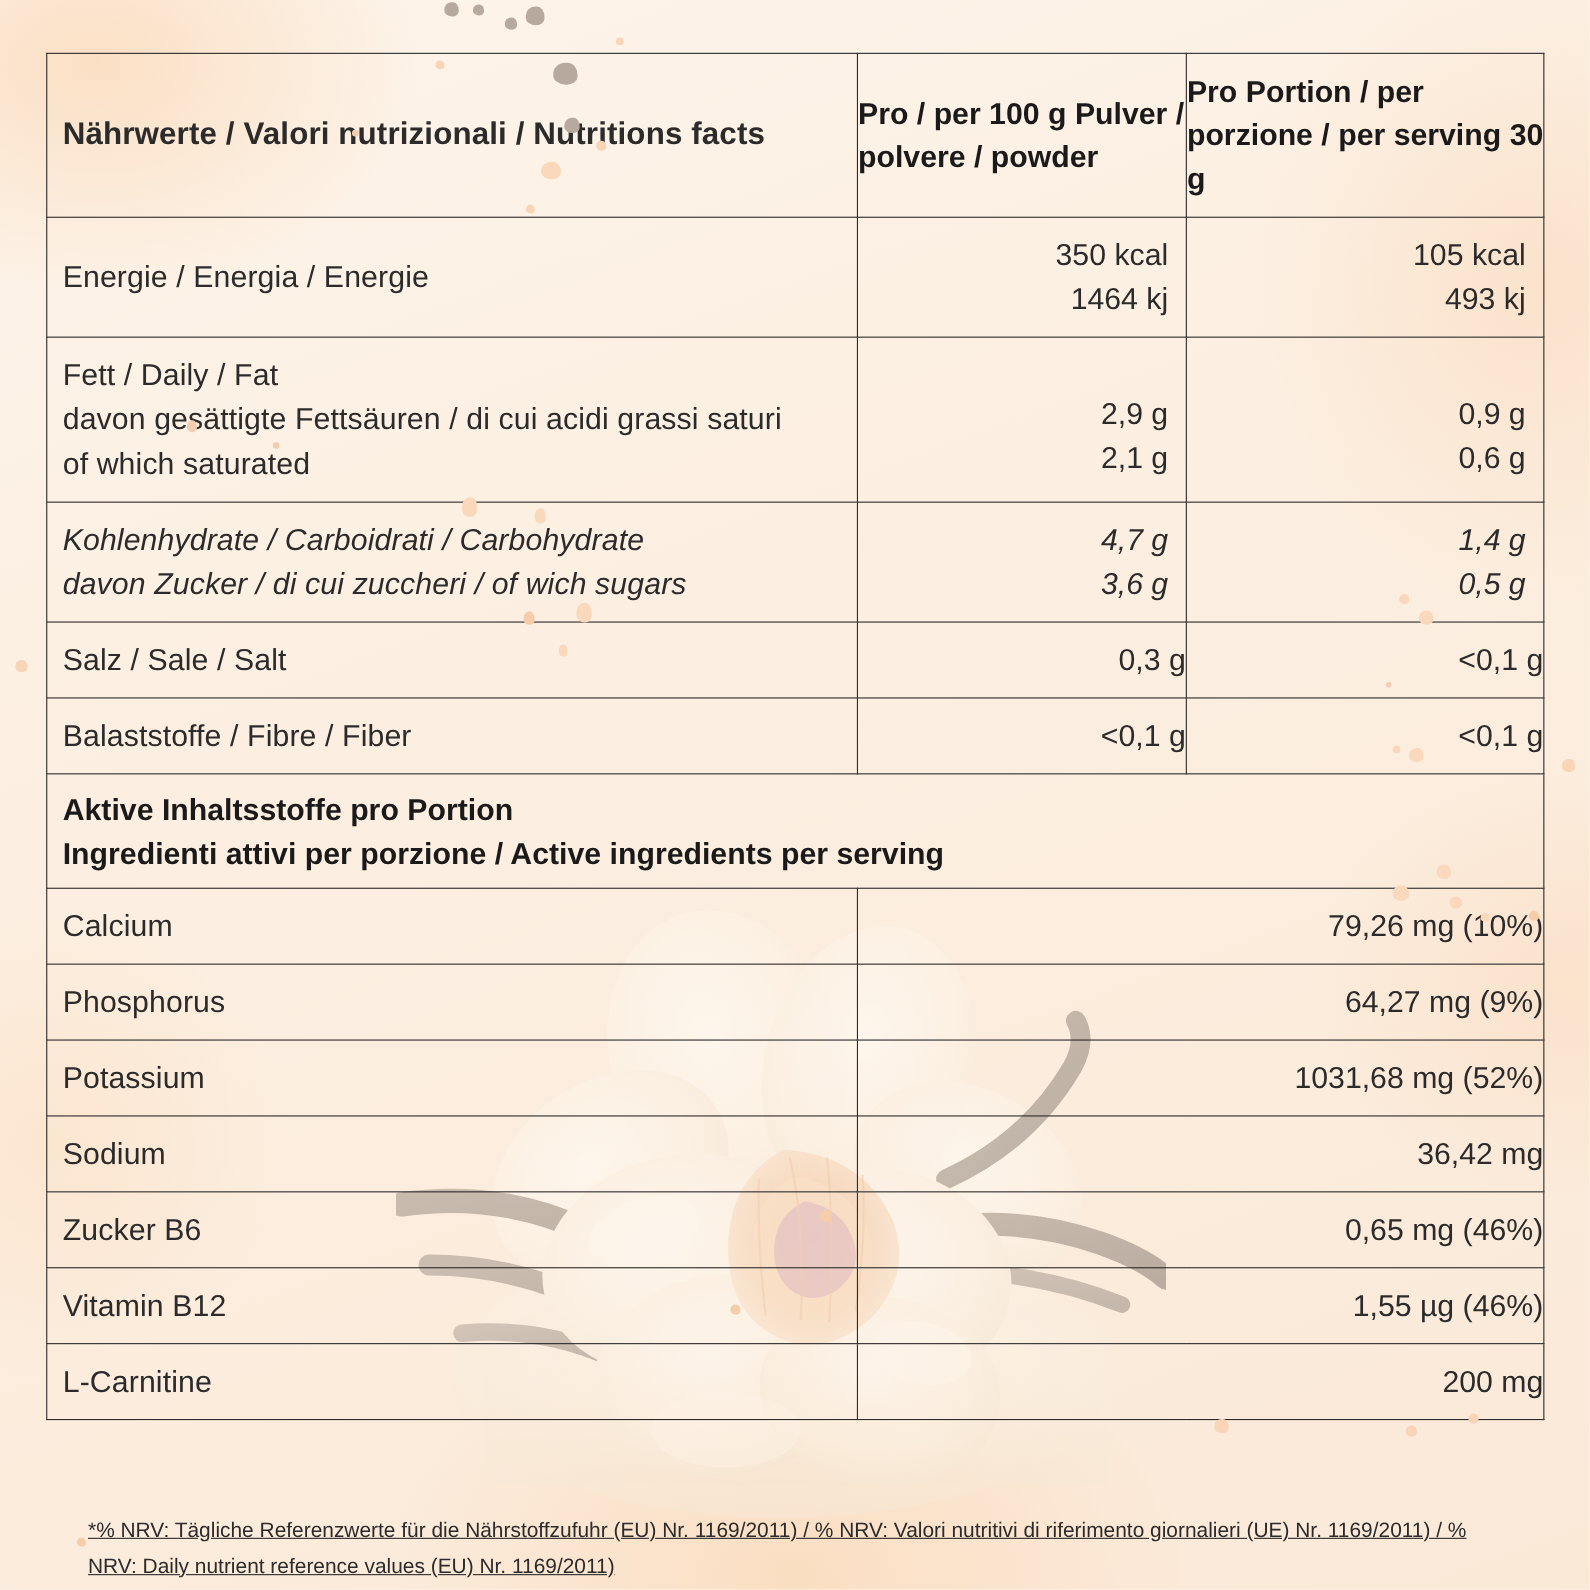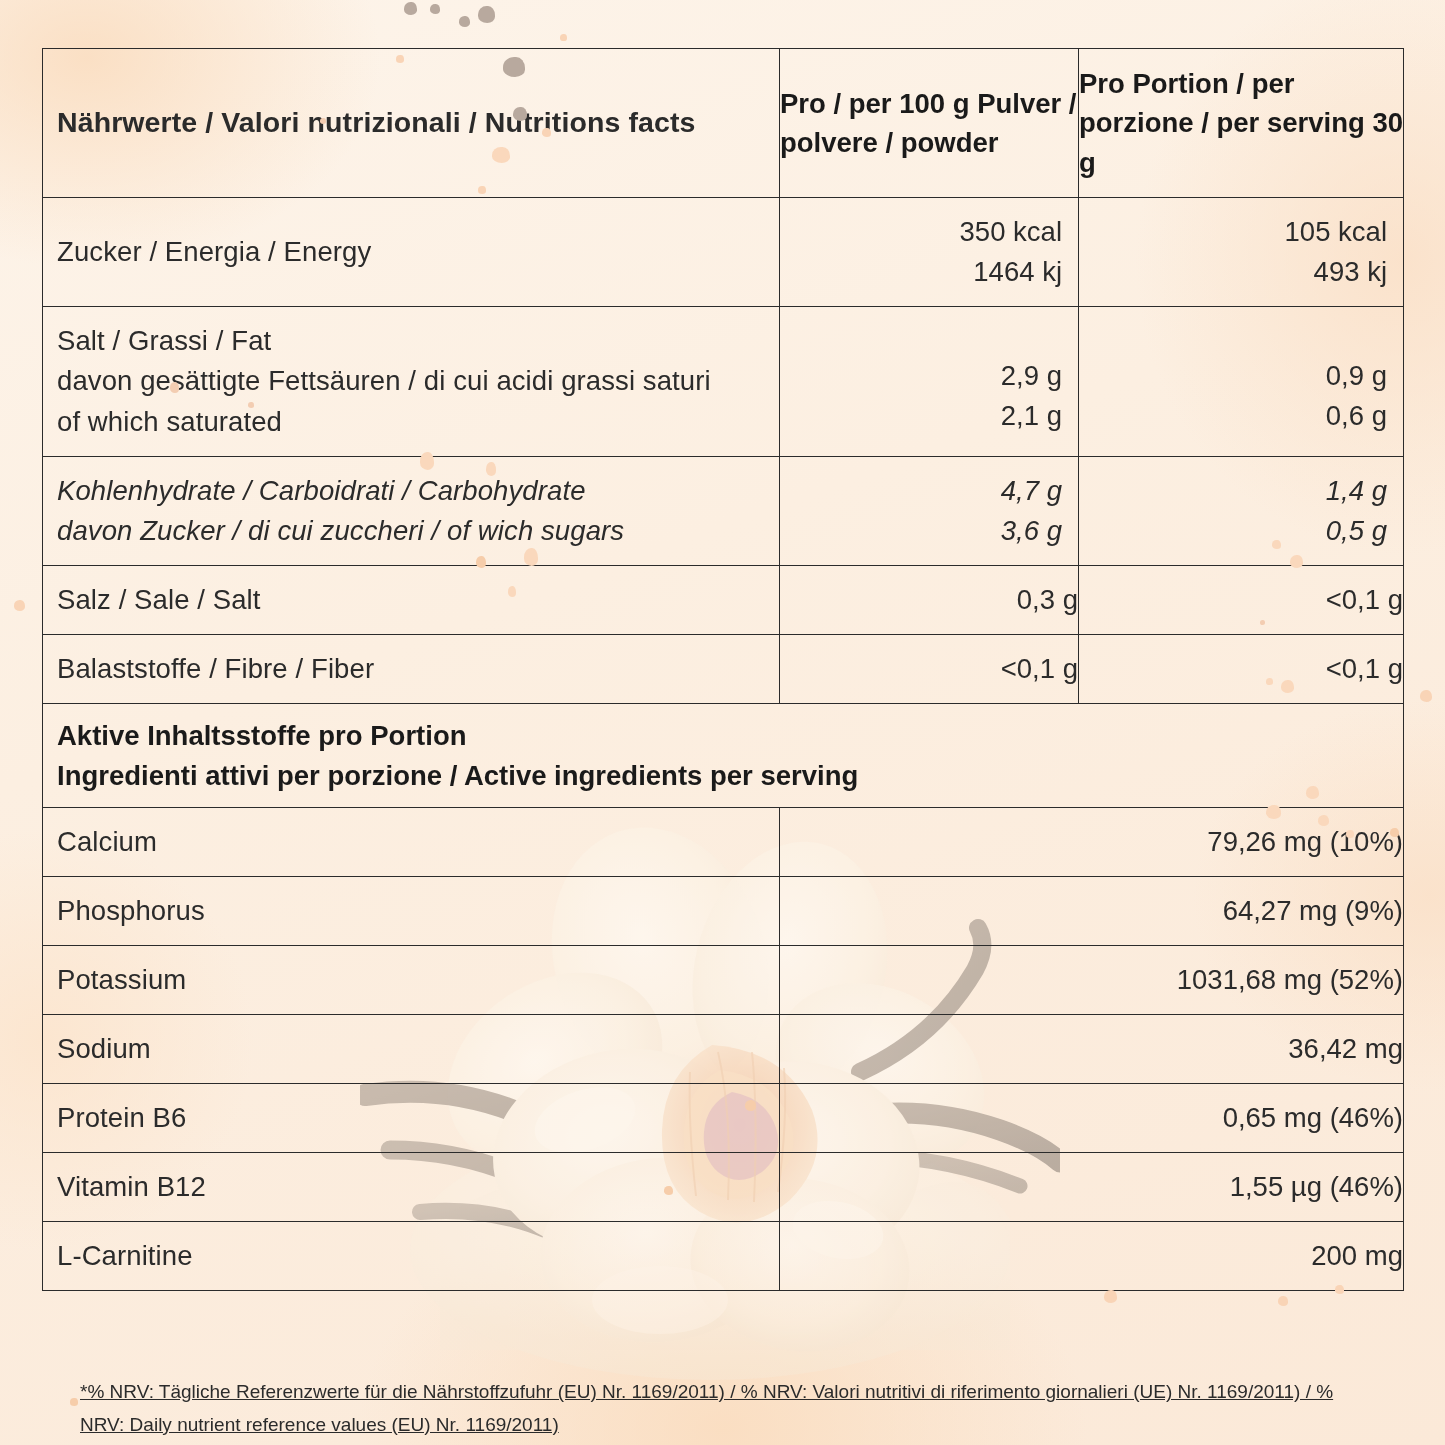--- a/index.html
+++ b/index.html
@@ -242,40 +242,40 @@
     <tr class="hdr">
       <td>
         <div class="cell-label">Nährwerte / Valori nutrizionali / Nutritions facts</div>
       </td>
       <td class="cell-head">Pro / per 100 g Pulver / polvere / powder</td>
       <td class="cell-head">Pro Portion / per porzione / per serving 30 g</td>
     </tr>
 
     <tr class="r-energy">
       <td>
-        <div class="cell-label">Zucker / Energia / Energy</div>
+        <div class="cell-label">Energie / Energia / Energie</div>
       </td>
       <td>
         <div class="cell-value two-line">
           <div>350 kcal</div>
           <div>1464 kj</div>
         </div>
       </td>
       <td>
         <div class="cell-value two-line">
           <div>105 kcal</div>
           <div>493 kj</div>
         </div>
       </td>
     </tr>
 
     <tr class="r-fat">
       <td>
         <div class="cell-label two-line">
-          <div>Salt / Grassi / Fat</div>
+          <div>Fett / Daily / Fat</div>
           <div>davon gesättigte Fettsäuren / di cui acidi grassi saturi</div>
           <div>of which saturated</div>
         </div>
       </td>
       <td>
         <div class="cell-value two-line" style="padding-top:44px;">
           <div>2,9 g</div>
           <div>2,1 g</div>
         </div>
       </td>
@@ -353,21 +353,21 @@
       <td colspan="2" class="cell-value">1031,68 mg (52%)</td>
     </tr>
     <tr class="r-ingredient">
       <td>
         <div class="cell-label">Sodium</div>
       </td>
       <td colspan="2" class="cell-value">36,42 mg</td>
     </tr>
     <tr class="r-ingredient">
       <td>
-        <div class="cell-label">Protein B6</div>
+        <div class="cell-label">Zucker B6</div>
       </td>
       <td colspan="2" class="cell-value">0,65 mg (46%)</td>
     </tr>
     <tr class="r-ingredient">
       <td>
         <div class="cell-label">Vitamin B12</div>
       </td>
       <td colspan="2" class="cell-value">1,55 µg (46%)</td>
     </tr>
     <tr class="r-ingredient">

